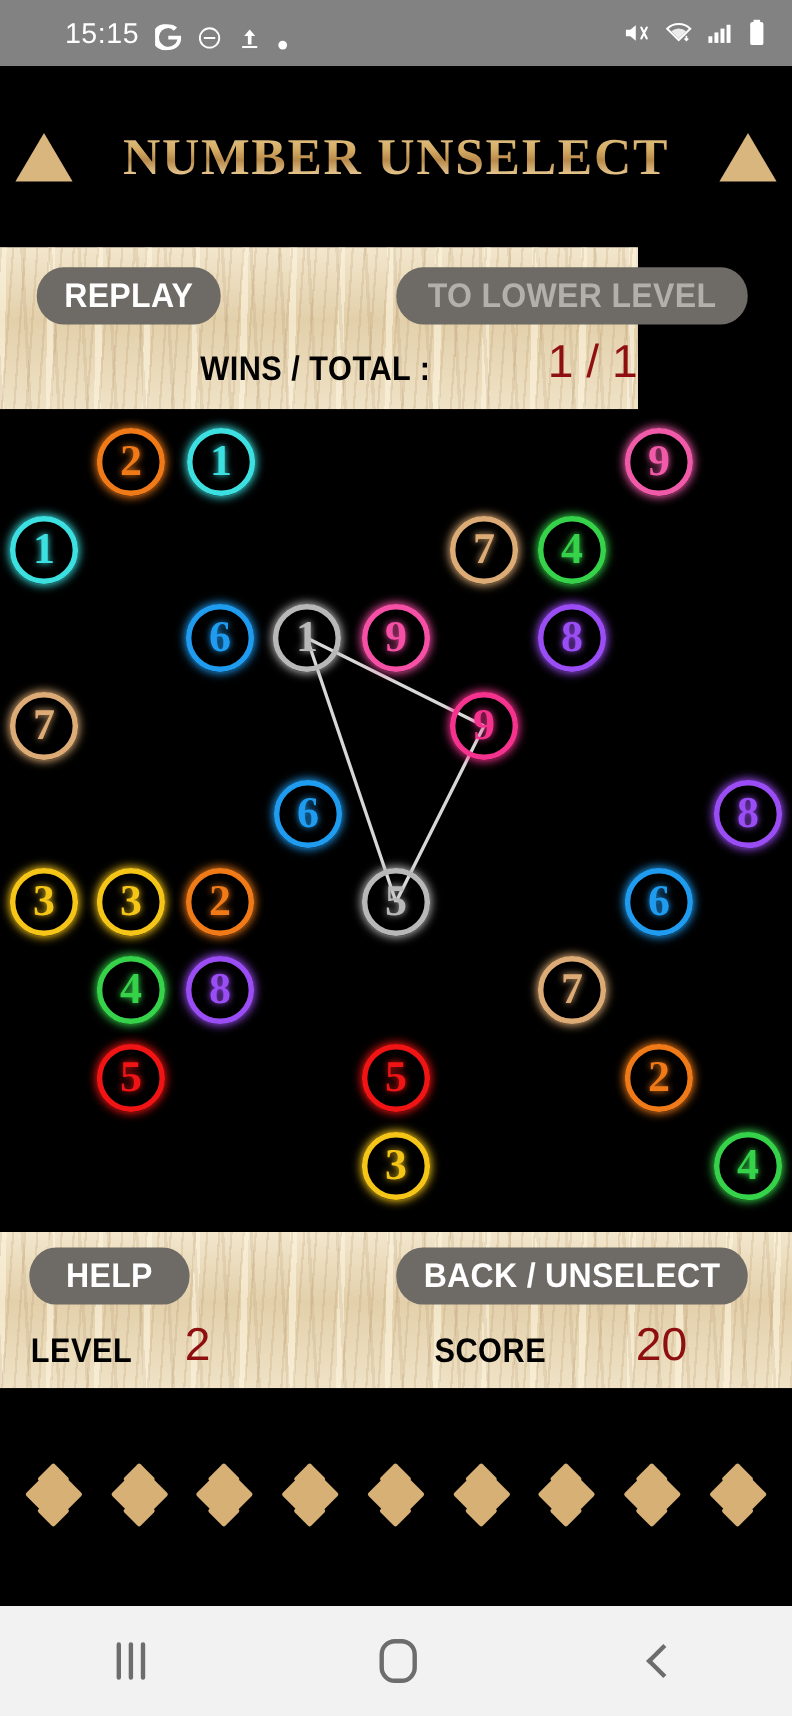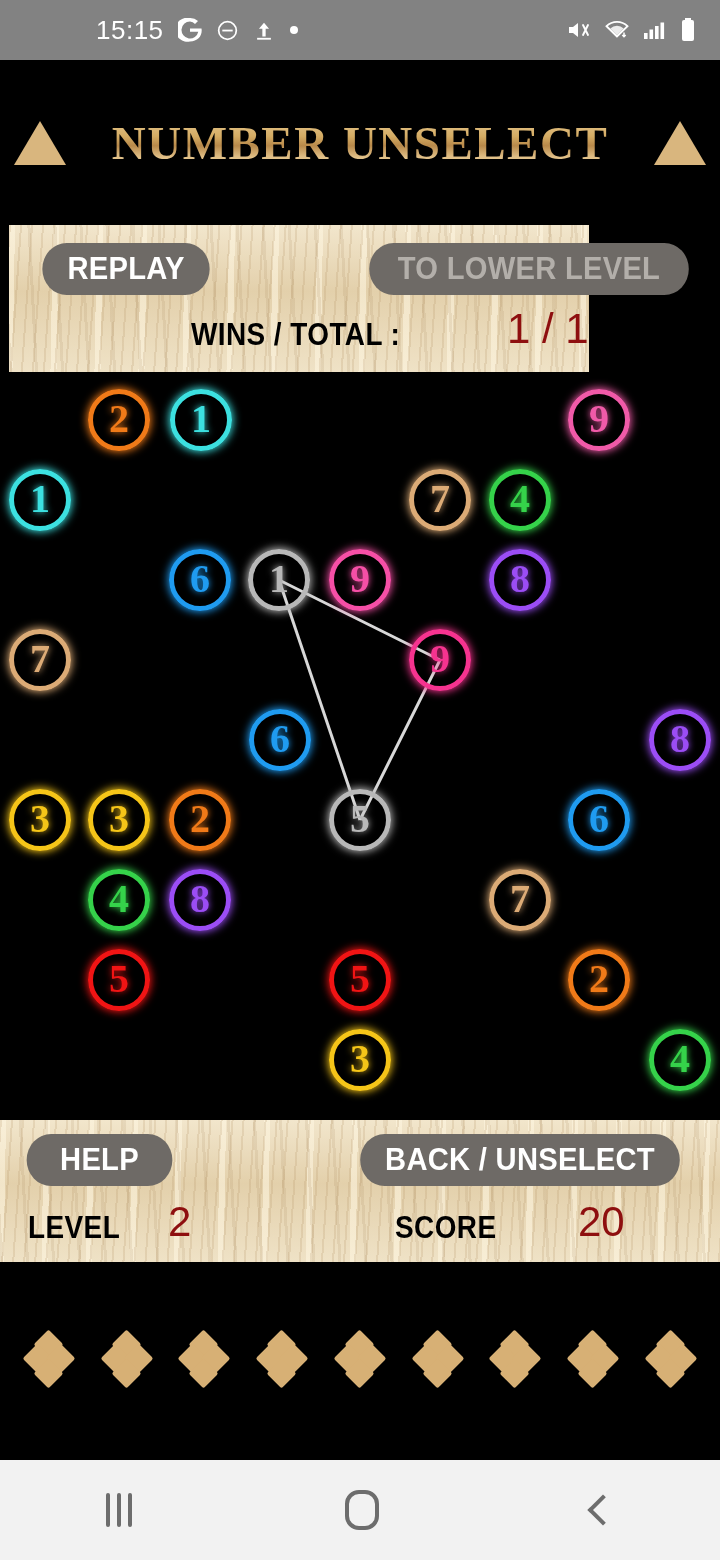--- a/index.html
+++ b/index.html
@@ -4,21 +4,21 @@
 <style>
   * { margin:0; padding:0; box-sizing:border-box; }
   html,body { width:720px; height:1560px; background:#000; overflow:hidden; }
   body { font-family:"Liberation Sans", sans-serif; }
 
   
   .statusbar{
     position:absolute; left:0; top:0; width:720px; height:60px;
     background:#828282; display:flex; align-items:center;
   }
-  .sb-left{ display:flex; align-items:center; gap:14px; margin-left:96px; }
+  .sb-left{ display:flex; align-items:flex-end; gap:14px; margin-left:59px; }
   .sb-right{ display:flex; align-items:center; gap:12px; position:absolute; right:24px; }
   .sb-time{ color:#fff; font-size:26px; font-weight:400; letter-spacing:.5px; }
   .sb-ic{ color:#fff; display:inline-flex; align-items:center; justify-content:center; }
 
   
   .titlebar{
     position:absolute; left:0; top:60px; width:720px; height:165px;
     background:#000; display:flex; align-items:center; justify-content:center; gap:46px;
   }
   .tri{
@@ -36,21 +36,21 @@
 
   
   .wood{
     background-color:#e8d8b8;
     background-image:
       repeating-linear-gradient(94deg, rgba(176,142,96,.20) 0px, rgba(176,142,96,.20) 2px, rgba(255,255,255,0) 2px, rgba(255,255,255,0) 11px),
       repeating-linear-gradient(87deg, rgba(150,115,70,.13) 0px, rgba(150,115,70,.13) 3px, rgba(255,255,255,0) 3px, rgba(255,255,255,0) 26px),
       repeating-linear-gradient(91deg, rgba(255,247,226,.55) 0px, rgba(255,247,226,.55) 6px, rgba(255,255,255,0) 6px, rgba(255,255,255,0) 44px),
       linear-gradient(180deg,#f2e6cc 0%, #e3d0ab 45%, #efe2c6 100%);
   }
-  .topbar{ position:absolute; left:0; top:225px; width:580px; height:147px;margin-left:9px; }
+  .topbar{ position:absolute; left:0; top:225px; width:580px; height:147px; }
   .bottombar{ position:absolute; left:0; top:1120px; width:720px; height:142px; }
 
   .btn{
     position:absolute; background:#6e6a66; border-radius:40px;
     display:flex; align-items:center; justify-content:center;
     color:#ffffff; font-weight:bold; font-size:32px; letter-spacing:.3px;
     font-family:"Liberation Sans", sans-serif;
     transform:scaleX(.94); transform-origin:center;
   }
   .btn.disabled{ color:#b3afaa; }

